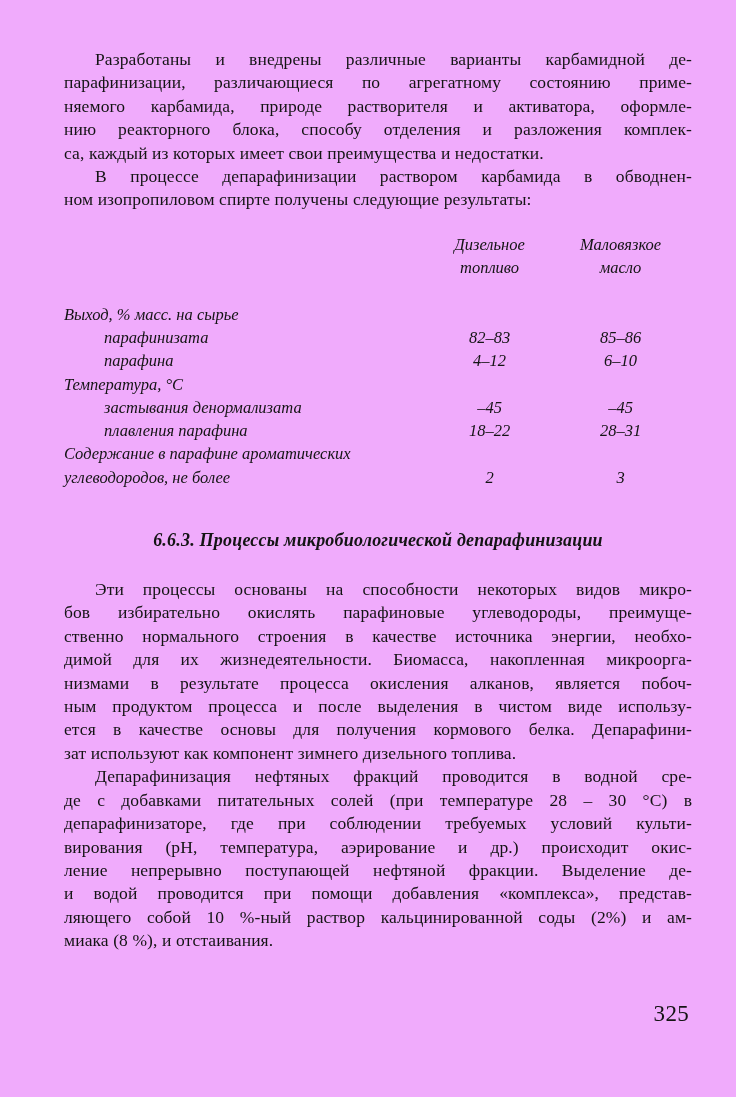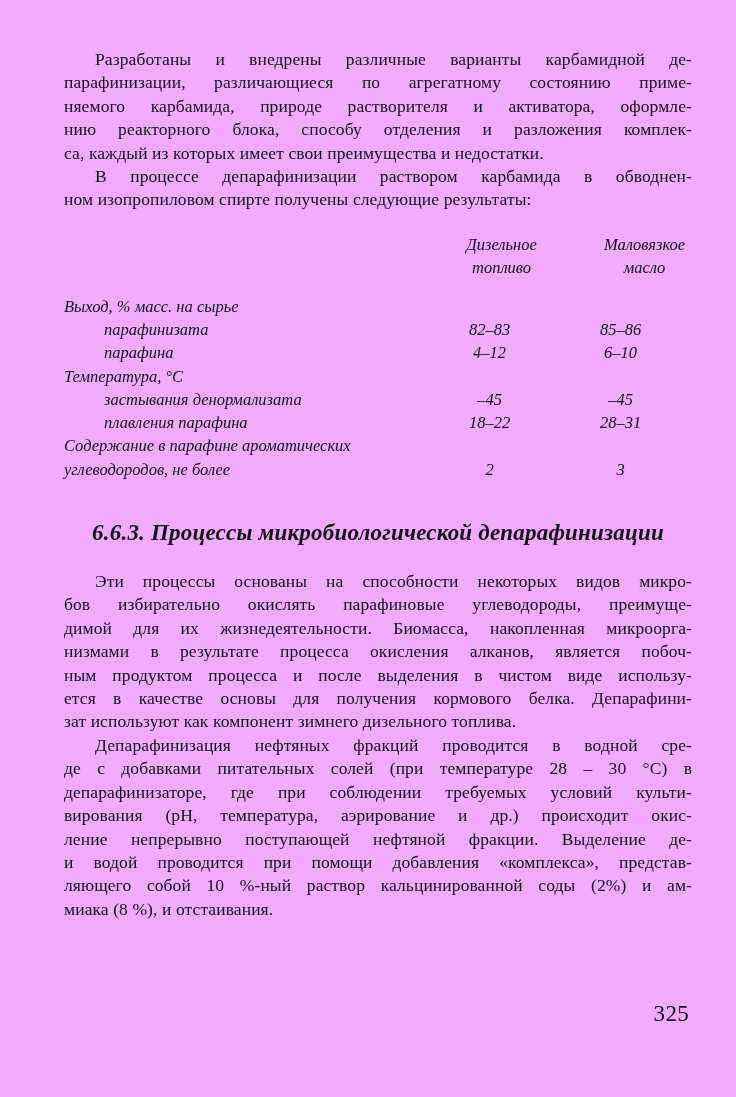--- a/index.html
+++ b/index.html
@@ -28,41 +28,40 @@
 
   
   .rtable{
     margin-top:21px;
     font-style:italic;
     font-size:16.5px;
   }
   .thead{
     display:grid;
     grid-template-columns:366px 119px 143px;
-    gap:12px;
   }
   .th{
     text-align:center;
     line-height:23.4px;
     white-space:pre-line;
   }
-  .tbody{ margin-top:15px; }
+  .tbody{ margin-top:23px; }
   .trow{
     display:grid;
     grid-template-columns:366px 119px 143px;
     line-height:23.3px;
   }
   .tlabel{ }
   .tlabel.ind{ padding-left:40px; }
   .tval{ text-align:center; }
 
   .heading{
     margin:40px 0 0 0;
     text-align:center;
-    font-size:23px;
+    font-size:18px;
     font-weight:bold;
     font-style:italic;
     line-height:23px;
     letter-spacing:.2px;
   }
   .paras-bottom{ margin-top:26px; }
 
   .page-number{
     position:absolute;
     top:1001px;
@@ -137,20 +136,21 @@
             <div class="tval">3</div>
           </div>
         </div>
     </section>
 
     <h2 class="heading">6.6.3. Процессы микробиологической депарафинизации</h2>
 
     <section id="paras-bottom" class="paras-bottom">
         <div class="line first">Эти процессы основаны на способности некоторых видов микро-</div>
         <div class="line">бов избирательно окислять парафиновые углеводороды, преимуще-</div>
+        <div class="line">ственно нормального строения в качестве источника энергии, необхо-</div>
         <div class="line">димой для их жизнедеятельности. Биомасса, накопленная микроорга-</div>
         <div class="line">низмами в результате процесса окисления алканов, является побоч-</div>
         <div class="line">ным продуктом процесса и после выделения в чистом виде использу-</div>
         <div class="line">ется в качестве основы для получения кормового белка. Депарафини-</div>
         <div class="line last">зат используют как компонент зимнего дизельного топлива.</div>
         <div class="line first">Депарафинизация нефтяных фракций проводится в водной сре-</div>
         <div class="line">де с добавками питательных солей (при температуре 28 – 30 °С) в</div>
         <div class="line">депарафинизаторе, где при соблюдении требуемых условий культи-</div>
         <div class="line">вирования (pH, температура, аэрирование и др.) происходит окис-</div>
         <div class="line">ление непрерывно поступающей нефтяной фракции. Выделение де-</div>

